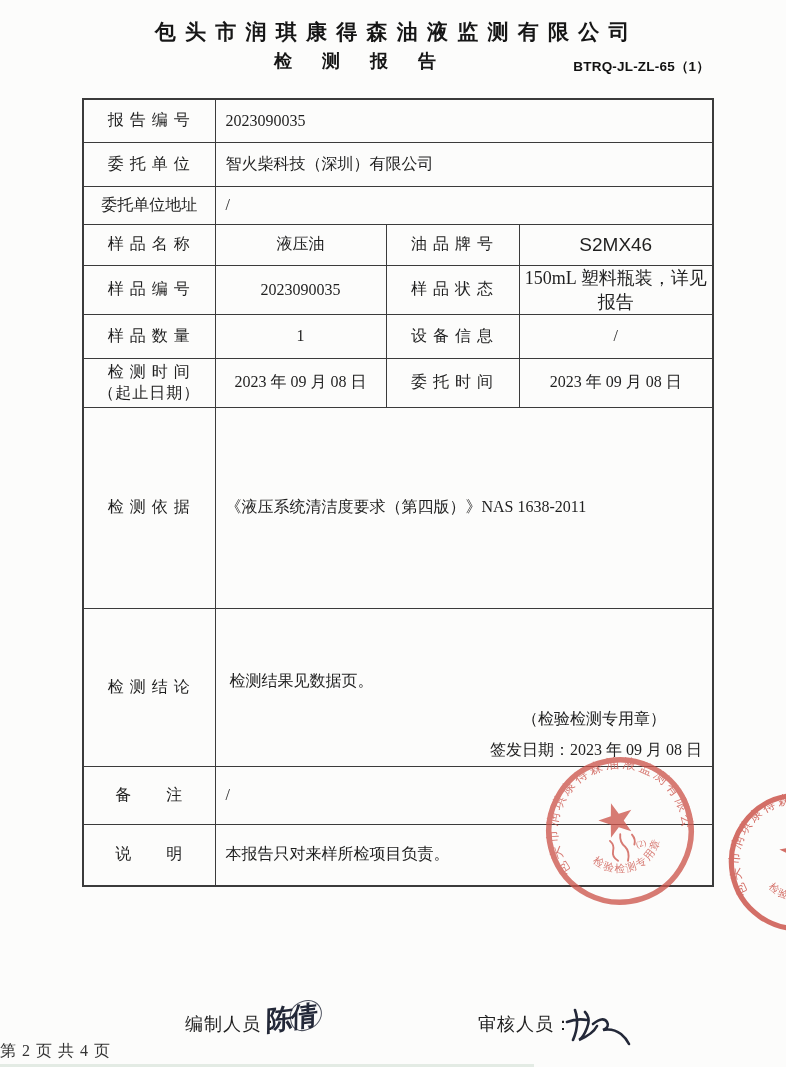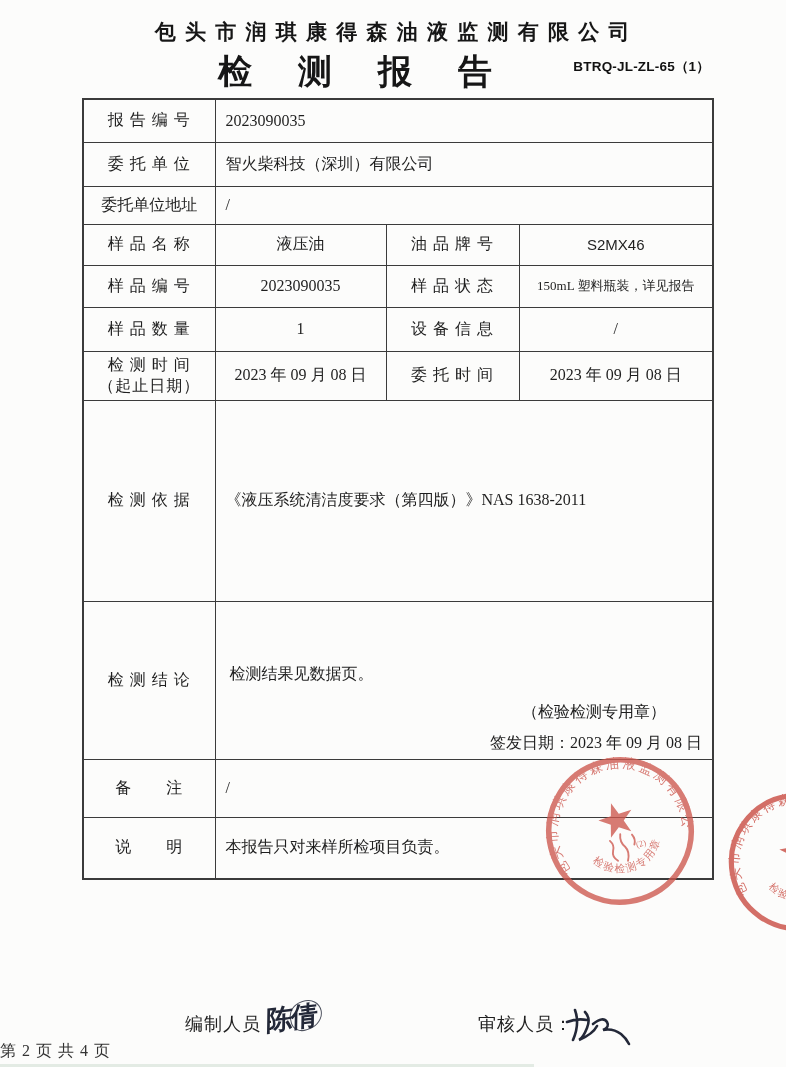--- a/index.html
+++ b/index.html
@@ -13,21 +13,21 @@
 
   
   .company{
     position:absolute;top:18px;left:0;width:100%;
     text-align:center;font-size:21px;font-weight:700;
     letter-spacing:2px;color:#161616;
   }
   .title-row{position:absolute;top:49px;left:0;width:100%;height:34px;}
   .report-title{
     position:absolute;left:0;right:70px;text-align:center;
-    font-size:34px;font-weight:700;letter-spacing:6px;color:#161616;
+    font-size:18px;font-weight:700;letter-spacing:6px;color:#161616;
   }
   .doc-no{
     position:absolute;right:76px;top:9px;
     font-family:"Liberation Sans","DejaVu Sans",sans-serif;
     font-weight:700;font-size:13.5px;color:#111;letter-spacing:.2px;
   }
 
   
   table.report{
     position:absolute;left:82px;top:98px;width:630px;
@@ -103,27 +103,27 @@
       <td class="val-left" colspan="3">智火柴科技（深圳）有限公司</td>
     </tr>
     <tr style="height:38px">
       <td class="lbl" style="letter-spacing:0">委托单位地址</td>
       <td class="val-left" colspan="3">/</td>
     </tr>
     <tr style="height:41px">
       <td class="lbl">样 品 名 称</td>
       <td class="val-center">液压油</td>
       <td class="lbl">油 品 牌 号</td>
-      <td class="val-center" style="font-family:'Liberation Sans',sans-serif;font-size:15px">S2MX46</td>
+      <td class="val-center" style="font-family:'Liberation Sans',sans-serif;font-size:19px">S2MX46</td>
     </tr>
     <tr style="height:42px">
       <td class="lbl">样 品 编 号</td>
       <td class="val-center">2023090035</td>
       <td class="lbl">样 品 状 态</td>
-      <td class="val-center" style="font-size:13px;padding:6px 2px">150mL 塑料瓶装，详见报告</td>
+      <td class="val-center" style="font-size:18px;padding:0 2px">150mL 塑料瓶装，详见报告</td>
     </tr>
     <tr style="height:44px">
       <td class="lbl">样 品 数 量</td>
       <td class="val-center">1</td>
       <td class="lbl">设 备 信 息</td>
       <td class="val-center">/</td>
     </tr>
     <tr style="height:49px">
       <td class="lbl lbl-two-line">
         <div>检 测 时 间</div>

